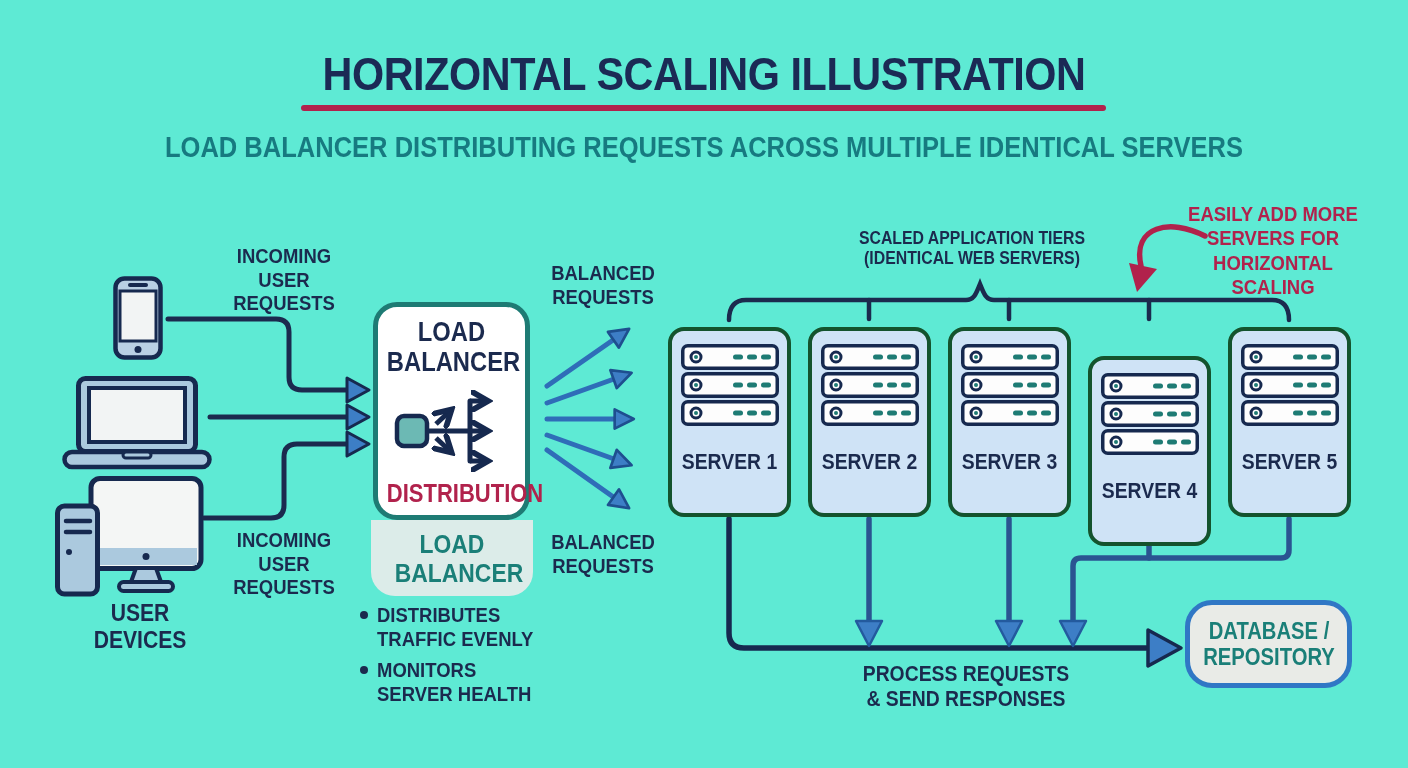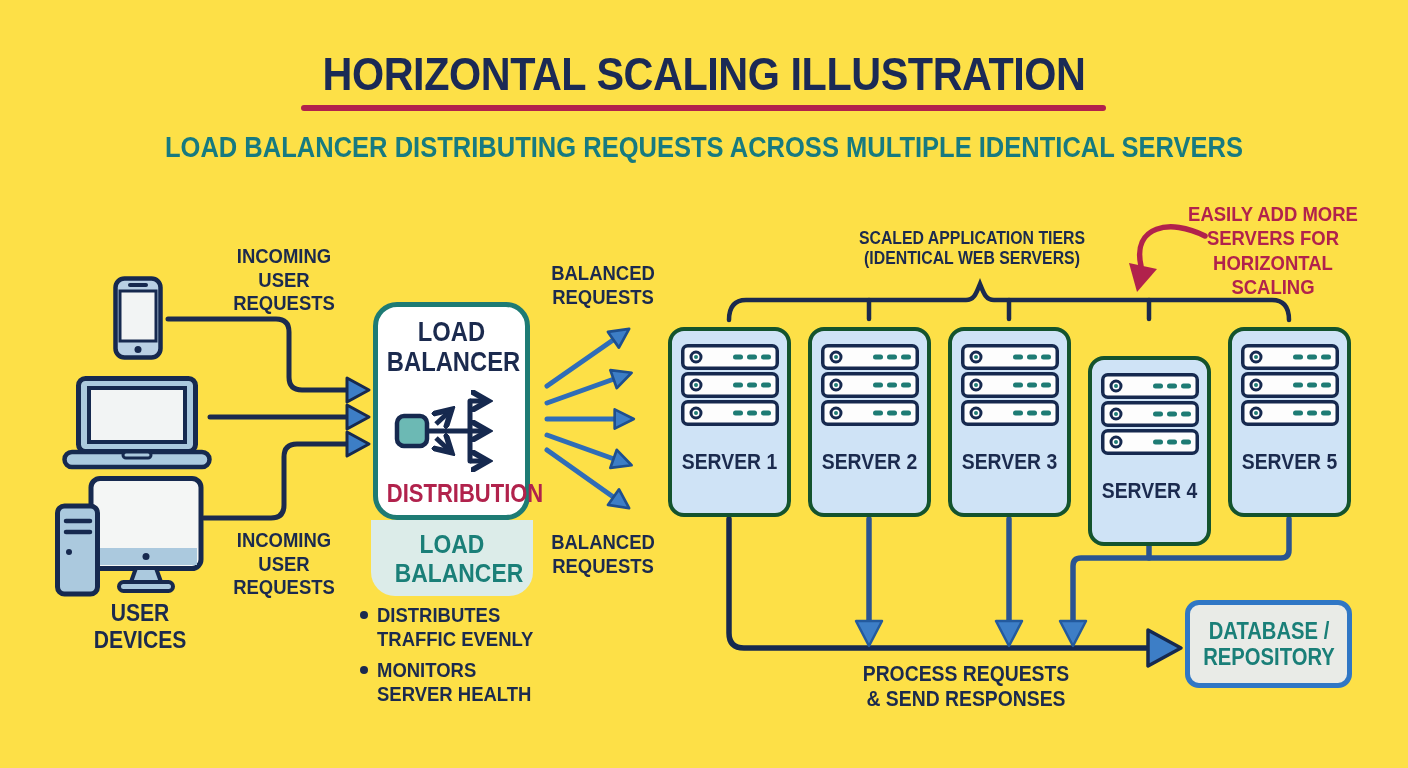--- a/index.html
+++ b/index.html
@@ -1,16 +1,16 @@
 <!DOCTYPE html>
 <html><head>
 <meta charset="utf-8">
 <style>
   html,body{margin:0;padding:0;background:#fff;}
-  #stage{position:relative;width:1408px;height:768px;background:#fde047;overflow:hidden;
+  #stage{position:relative;width:1408px;height:768px;background:#5eead4;overflow:hidden;
          font-family:"Liberation Sans","DejaVu Sans",sans-serif;font-weight:800;color:#1b2a4e;}
   .abs{position:absolute;}
   .lbl{text-align:center;line-height:1.12;}
   .cond{transform:scaleX(0.88);transform-origin:50% 50%;}
   .cond-l{transform:scaleX(0.88);transform-origin:0 50%;}
   #title{left:0;top:48px;width:1408px;font-size:47px;letter-spacing:-0.5px;color:#1b2a55;}
   #title-underline{left:301px;top:105px;width:805px;height:6px;border-radius:3px;}
   #subtitle{left:0;top:131px;width:1408px;font-size:29px;white-space:nowrap;color:#177a80;}
   .small-navy{font-size:21px;color:#1b2a4e;}
   #incoming-top{left:222px;top:244px;width:124px;}
@@ -31,21 +31,21 @@
   .bullet-dot{width:8px;height:8px;border-radius:50%;background:#1b2a4e;margin:8px 9px 0 0;flex:none;}
   .bullet-text{font-size:21px;line-height:1.15;width:178px;text-align:left;}
   #tier-label{left:812px;top:228px;width:320px;font-size:18px;}
   #scale-note{left:1168px;top:202px;width:210px;font-size:21px;color:#b1224c;line-height:1.16;}
   .server-box{top:327px;width:123px;height:190px;background:#cfe3f6;border:4px solid #14532d;
               border-radius:16px;box-sizing:border-box;z-index:2;}
   .server-label{position:absolute;left:0;top:118px;width:115px;font-size:22px;text-align:center;}
   .rack{position:absolute;left:9px;top:13px;}
   #process-label{left:836px;top:662px;width:260px;font-size:22px;}
   #db-box{left:1185px;top:600px;width:167px;height:88px;background:#e9ebe7;border:5px solid #3077c5;
-          border-radius:14px;box-sizing:border-box;display:flex;align-items:center;justify-content:center;z-index:2;}
+          border-radius:27px;box-sizing:border-box;display:flex;align-items:center;justify-content:center;z-index:2;}
   #db-label{width:150px;font-size:23px;color:#1a7f78;text-align:center;line-height:1.14;}
   svg{display:block;}
   #wires{left:0;top:0;z-index:1;}
 </style>
 </head>
 <body>
 
 <div id="stage">
 
   <div id="title" class="abs lbl">

